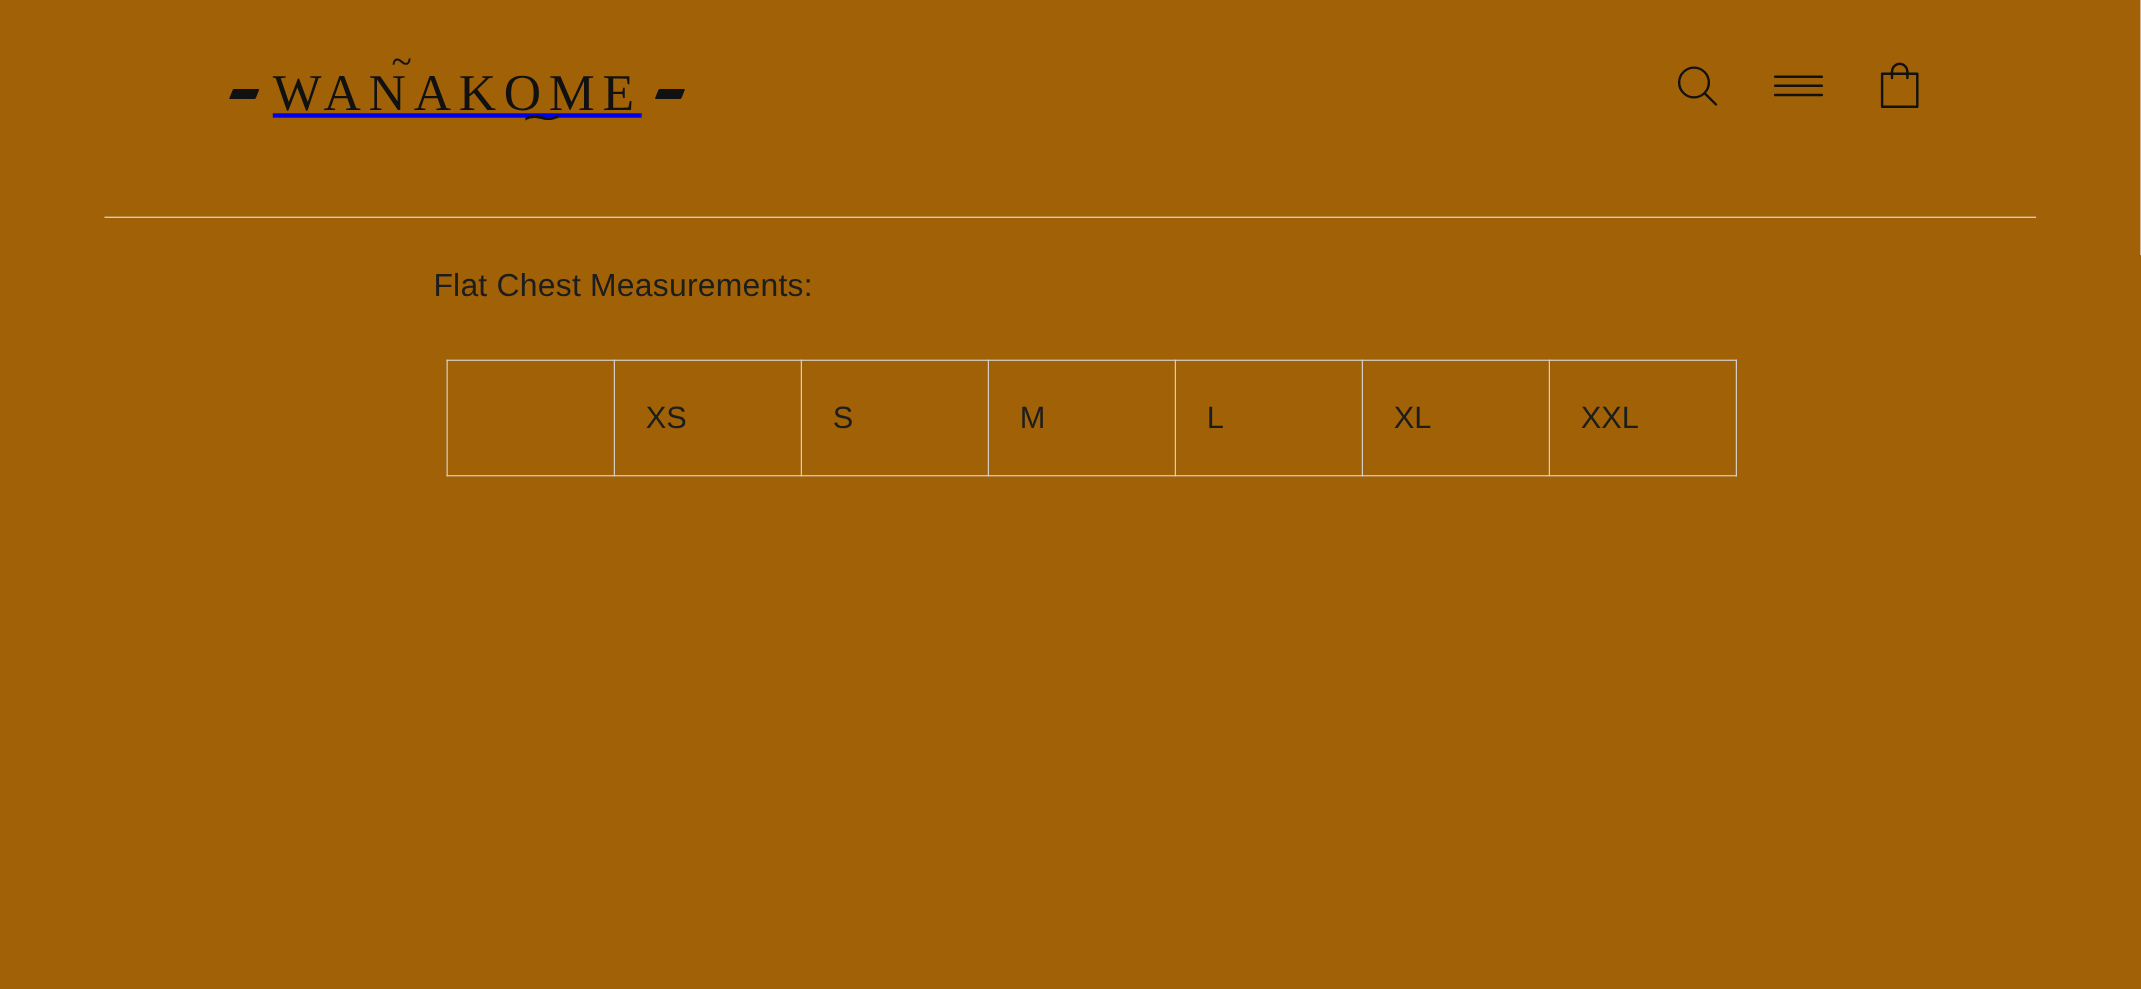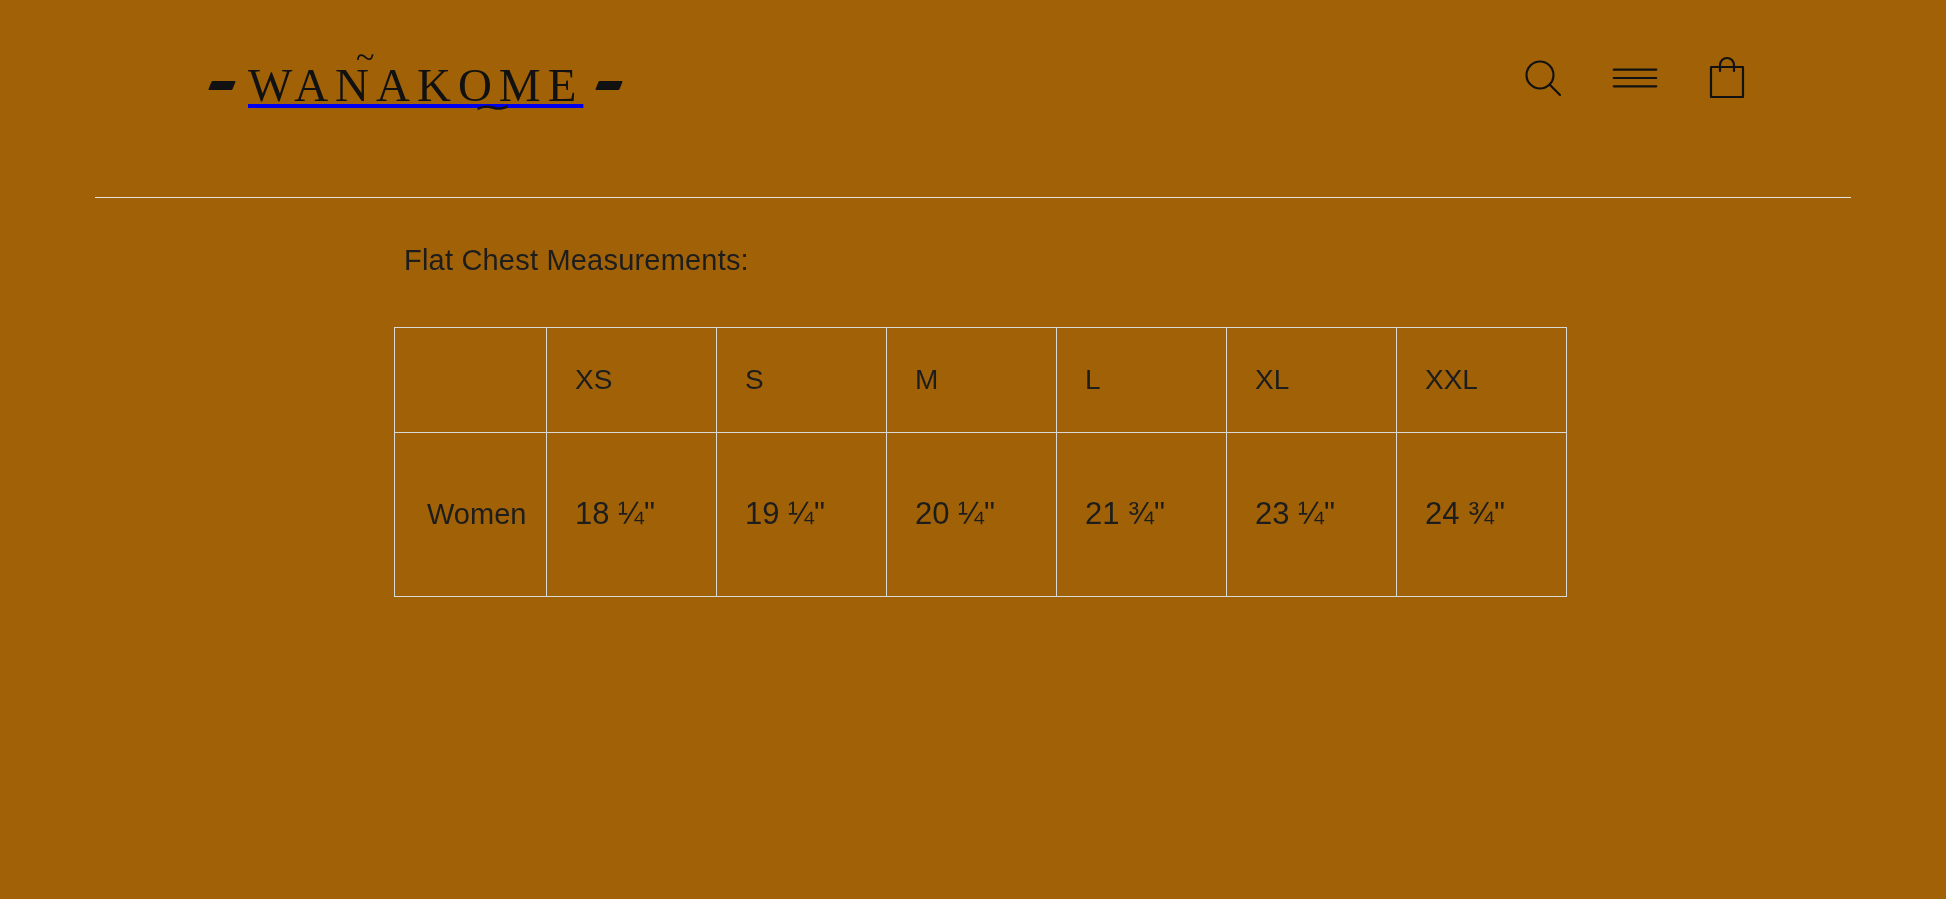--- a/index.html
+++ b/index.html
@@ -99,27 +99,27 @@
   .content {
     padding-left: 390px;
     padding-top: 46px;
   }
 
   .section-title {
     font-size: 29px;
     font-weight: 400;
     color: #1d1d1d;
     letter-spacing: 0.2px;
-    margin: 0 0 50px 14px;
+    margin: 0 0 50px 4px;
   }
 
   table.size-table {
     border-collapse: collapse;
     table-layout: fixed;
-    margin-left: 4px;
+    margin-left: 16px;
   }
   table.size-table td, table.size-table th {
     border: 1px solid #d9d9d9;
     vertical-align: middle;
     font-weight: 400;
     color: #1d1d1d;
     padding: 0 0 0 28px;
     text-align: left;
   }
   .col-label { width: 152px; }
@@ -218,38 +218,17 @@
           <th class="blank"></th>
           <th>XS</th>
           <th>S</th>
           <th>M</th>
           <th>L</th>
           <th>XL</th>
           <th>XXL</th>
         </tr>
       </thead>
       <tbody>
-        <tr>
-          <td class="rowlabel">Women</td>
-          <td>
-              <span class="val">18 ¼"</span>
-            </td>
-          <td>
-              <span class="val">19 ¼"</span>
-            </td>
-          <td>
-              <span class="val">20 ¼"</span>
-            </td>
-          <td>
-              <span class="val">21 ¾"</span>
-            </td>
-          <td>
-              <span class="val">23 ¼"</span>
-            </td>
-          <td>
-              <span class="val">24 ¾"</span>
-            </td>
-        </tr>
       </tbody>
     </table>
 
   </div>
 </div>
 
 </body></html>

